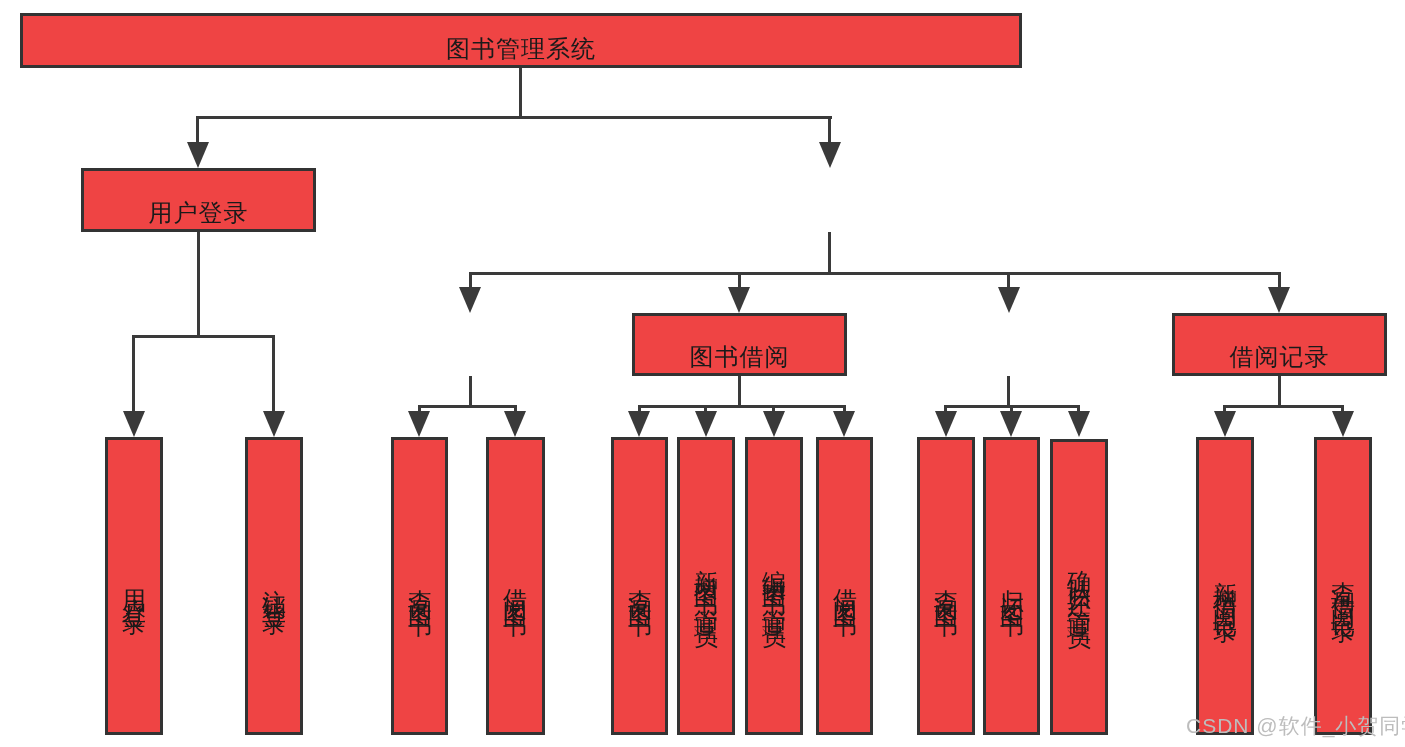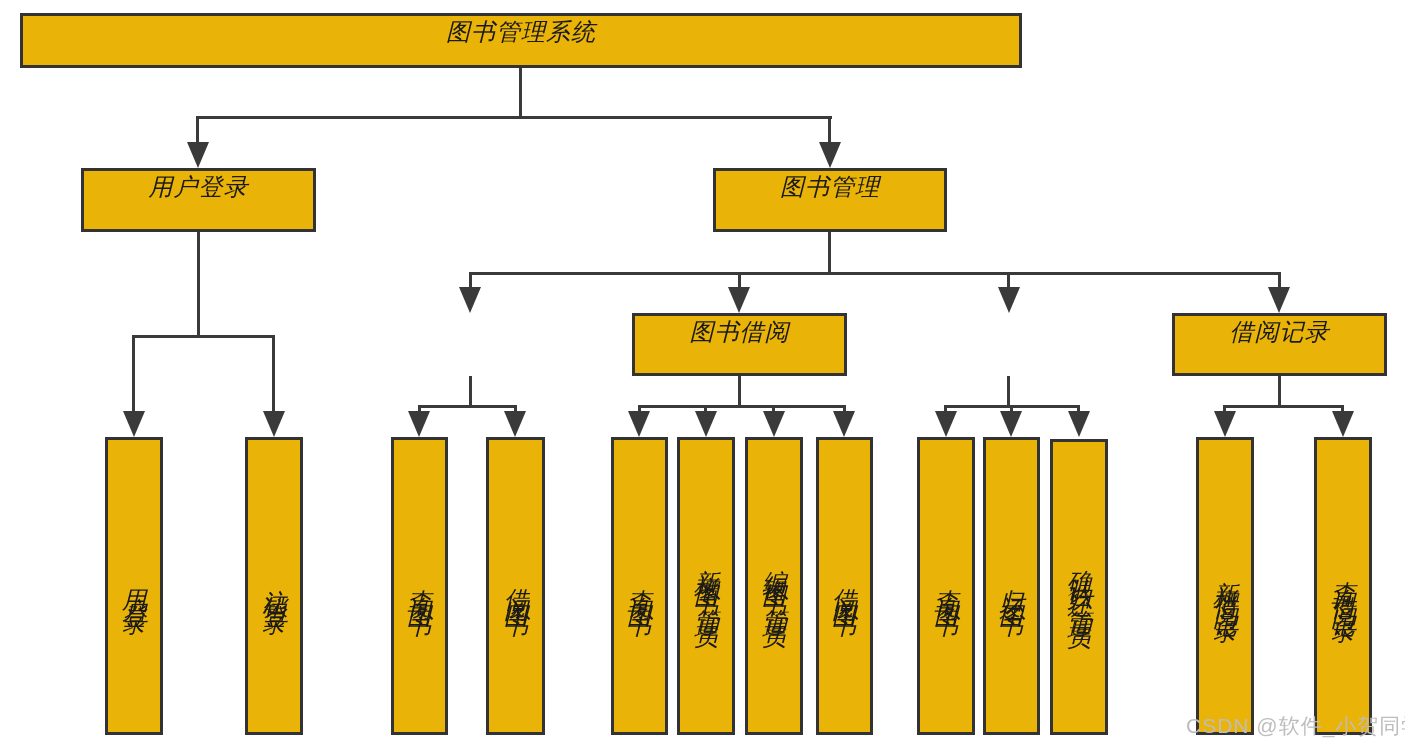--- a/index.html
+++ b/index.html
@@ -8,21 +8,21 @@
     --text:#1a1a1a;
     --bg:#ffffff;
   }
   html,body{margin:0;padding:0;background:var(--bg);}
   #canvas{
     position:relative;width:1405px;height:747px;background:var(--bg);
     font-family:"Liberation Sans",sans-serif;color:var(--text);overflow:hidden;
   }
   .box{
     position:absolute;box-sizing:border-box;border:3px solid var(--border);
-    background:#eab308;display:flex;align-items:flex-start;justify-content:center;font-style:italic;
+    background:#ef4444;display:flex;align-items:flex-end;justify-content:center;
   }
   .hbox{font-size:24px;letter-spacing:1px;}
   .root{font-size:24px;}
   .vbox{
     writing-mode:vertical-rl;text-orientation:mixed;
     font-size:24px;letter-spacing:8px;line-height:52px;
   }
   .hline{position:absolute;height:3px;background:var(--line);}
   .vline{position:absolute;width:3px;background:var(--line);}
   .arr{
@@ -46,23 +46,20 @@
 
   <div class="vline" style="left:519px;top:68px;height:50px;"></div>
   <div class="hline" style="left:196px;top:116px;width:636px;"></div>
   <div class="vline" style="left:196px;top:116px;height:28px;"></div>
   <div class="arr" style="left:187px;top:142px;"></div>
   <div class="vline" style="left:828px;top:116px;height:28px;"></div>
   <div class="arr" style="left:819px;top:142px;"></div>
 
   <div class="box hbox" style="left:81px;top:168px;width:235px;height:64px;">
     <span>用户登录</span>
-  </div>
-  <div class="box hbox" style="left:713px;top:168px;width:234px;height:64px;">
-    <span>图书管理</span>
   </div>
 
   <div class="vline" style="left:197px;top:232px;height:106px;"></div>
   <div class="hline" style="left:132px;top:335px;width:143px;"></div>
   <div class="vline" style="left:132px;top:335px;height:78px;"></div>
   <div class="arr" style="left:123px;top:411px;"></div>
   <div class="vline" style="left:272px;top:335px;height:78px;"></div>
   <div class="arr" style="left:263px;top:411px;"></div>
 
   <div class="vline" style="left:828px;top:232px;height:43px;"></div>

